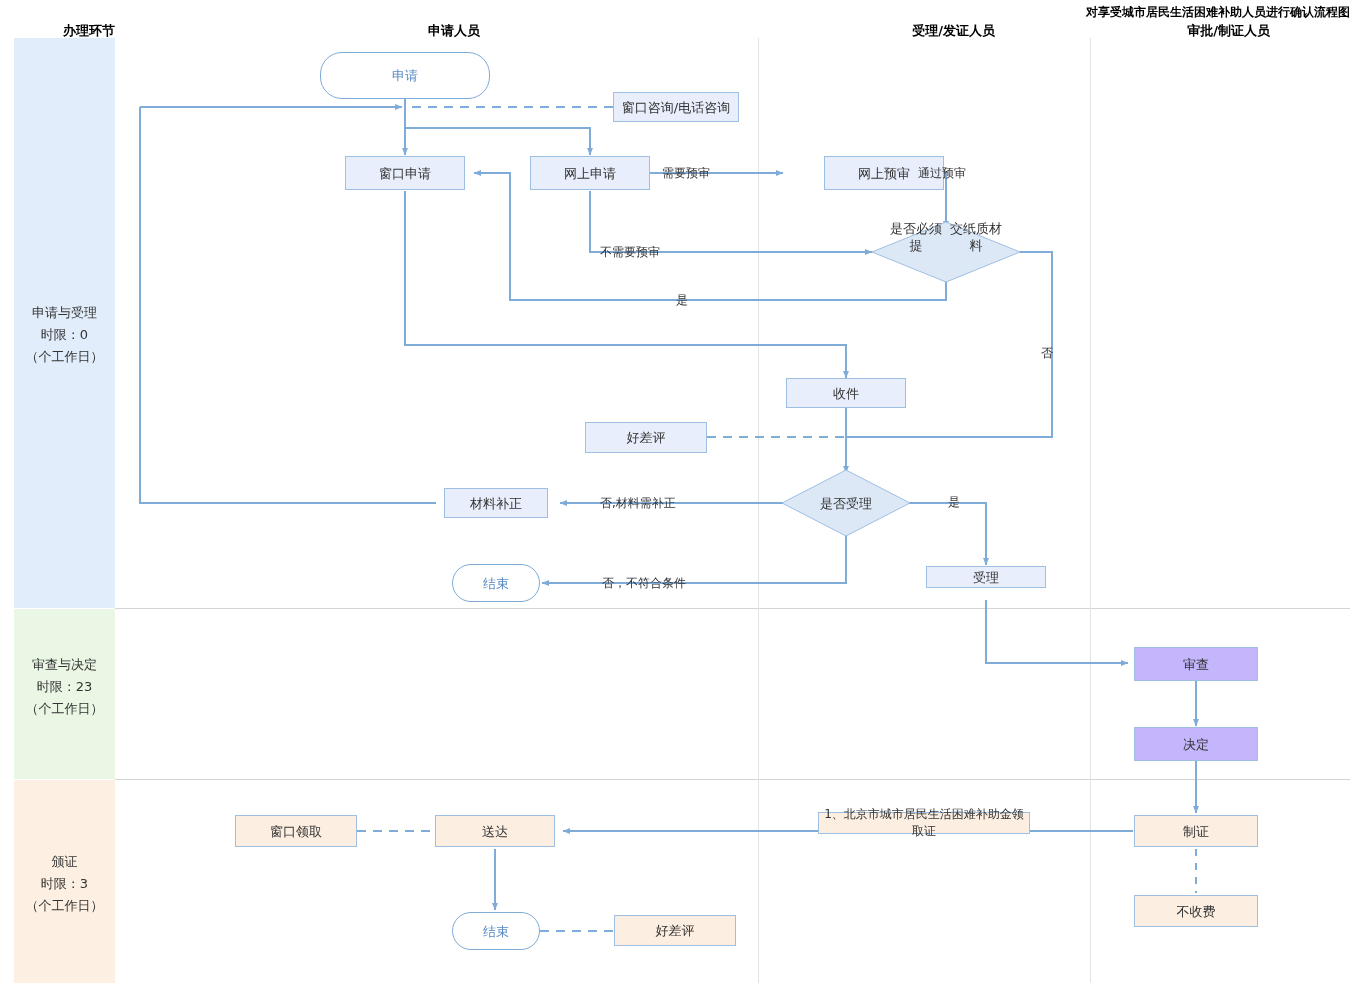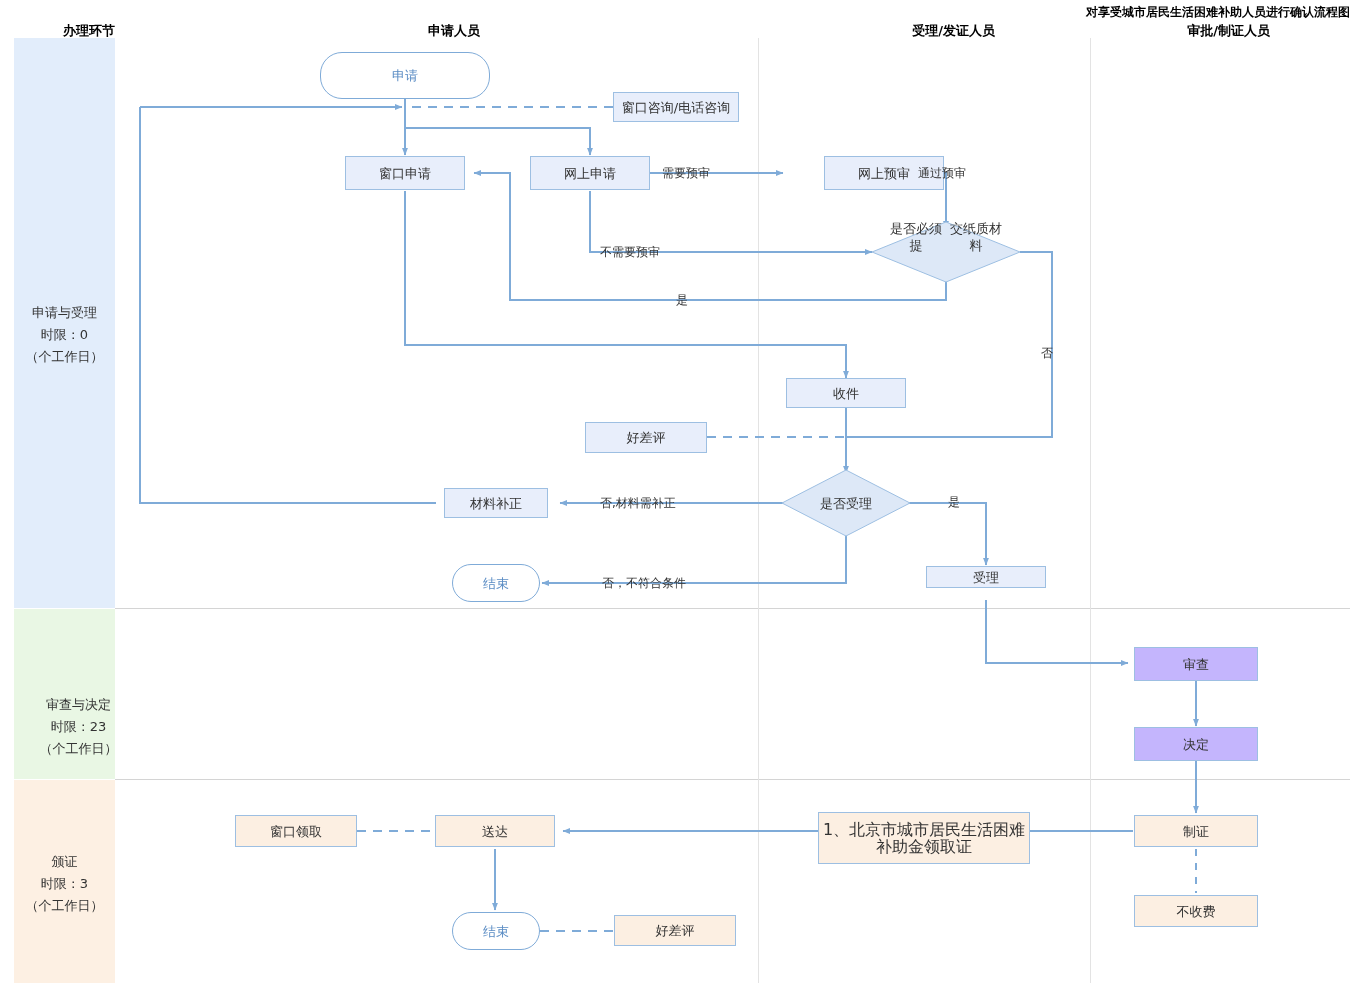--- a/index.html
+++ b/index.html
@@ -50,21 +50,21 @@
 
 <div class="lane-band band-apply"></div>
 <div class="lane-band band-review"></div>
 <div class="lane-band band-issue"></div>
 
 <div class="lane-label" style="top:302px;">
   <div>申请与受理</div>
   <div>时限：0</div>
   <div>（个工作日）</div>
 </div>
-<div class="lane-label" style="top:694px;padding-left:14px;">
+<div class="lane-label" style="top:654px;">
   <div>审查与决定</div>
   <div>时限：23</div>
   <div>（个工作日）</div>
 </div>
 <div class="lane-label" style="top:851px;">
   <div>颁证</div>
   <div>时限：3</div>
   <div>（个工作日）</div>
 </div>
 
@@ -164,21 +164,21 @@
 <div class="node n-blue" style="left:926px;top:566px;width:120px;height:22px;">受理</div>
 
 <div class="node n-green" style="left:1134px;top:647px;width:124px;height:34px;">审查</div>
 
 <div class="node n-green" style="left:1134px;top:727px;width:124px;height:34px;">决定</div>
 
 <div class="node n-peach" style="left:235px;top:815px;width:122px;height:32px;">窗口领取</div>
 
 <div class="node n-peach" style="left:435px;top:815px;width:120px;height:32px;">送达</div>
 
-<div class="node n-peach" style="left:818px;top:812px;width:212px;height:52px;font-size:16px;">1、北京市城市居民生活困难补助金领取证</div>
+<div class="node n-peach" style="left:818px;top:812px;width:212px;height:22px;font-size:12px;">1、北京市城市居民生活困难补助金领取证</div>
 
 <div class="node n-peach" style="left:1134px;top:815px;width:124px;height:32px;">制证</div>
 
 <div class="node n-peach" style="left:1134px;top:895px;width:124px;height:32px;">不收费</div>
 
 <div class="node n-term" style="left:452px;top:912px;width:88px;height:38px;">结束</div>
 
 <div class="node n-peach" style="left:614px;top:915px;width:122px;height:31px;">好差评</div>
 
 <div class="edge-label" style="left:662px;top:165px;">需要预审</div>

